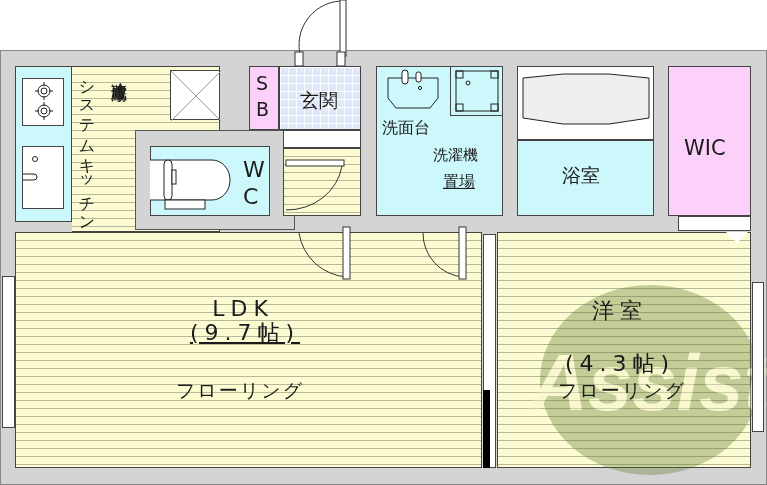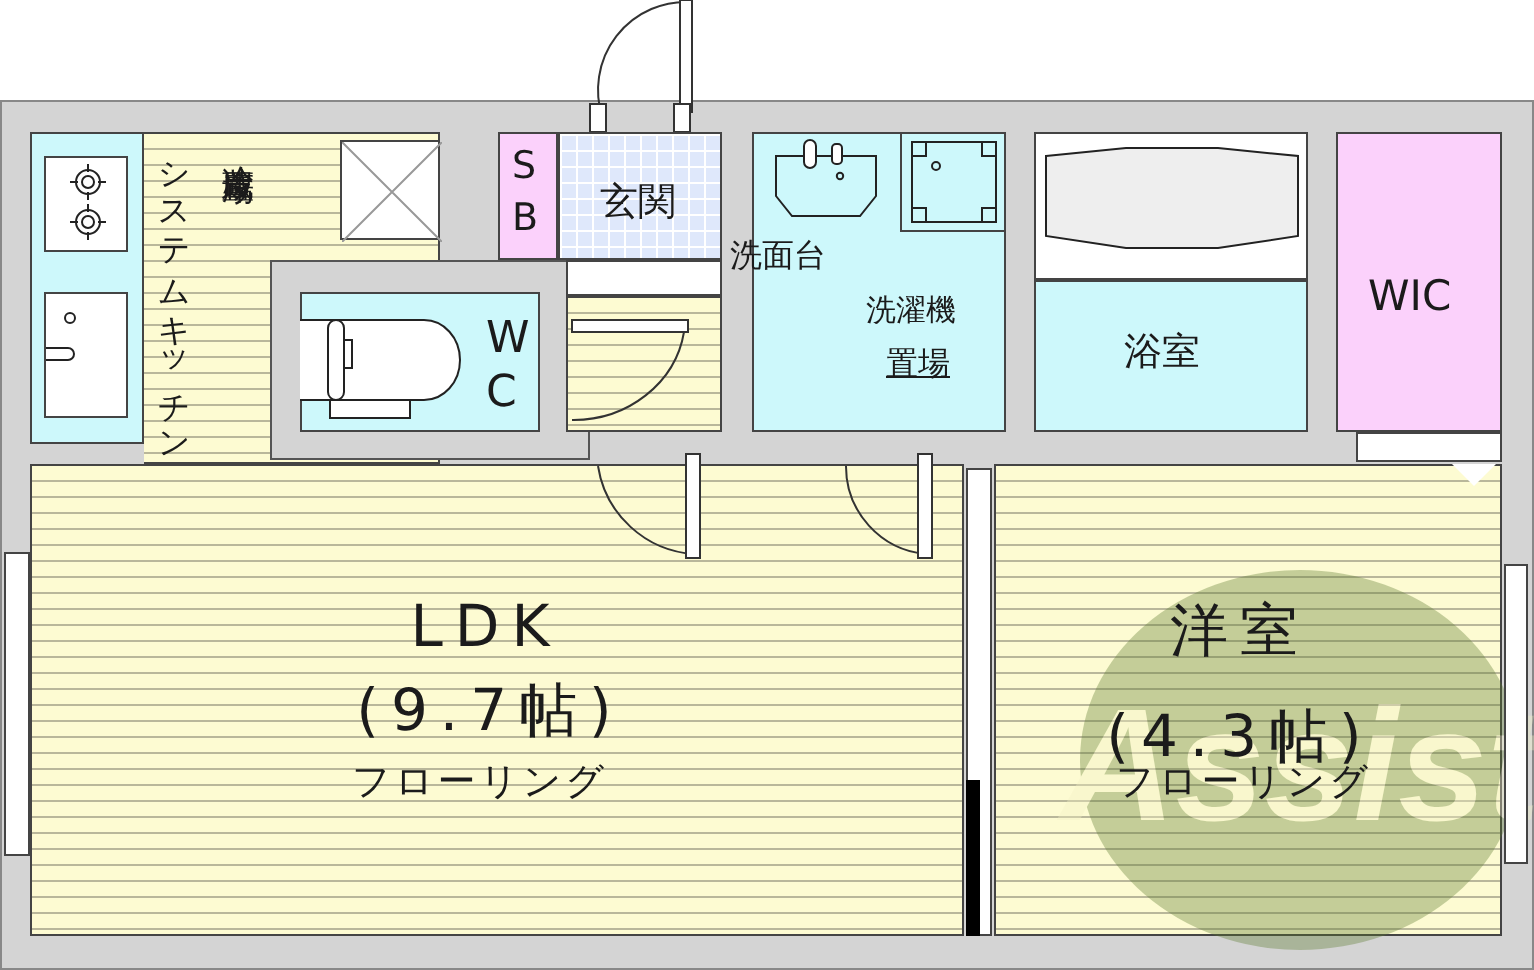--- a/index.html
+++ b/index.html
@@ -6,21 +6,21 @@
   body{width:767px;height:485px;position:relative;overflow:hidden;font-family:"DejaVu Sans","Liberation Sans",sans-serif;color:#222;}
   .abs{position:absolute;box-sizing:border-box;}
   .wall{background:#d4d4d4;}
   .floor{background-color:#fdfbd2;background-image:repeating-linear-gradient(to bottom,#fdfbd2 0px,#fdfbd2 7px,#b9b79a 7px,#b9b79a 8px);border:1px solid #444;}
   .blue{background:#cdf8fb;border:1px solid #444;}
   .pink{background:#fbd1fb;border:1px solid #444;}
   .tile{background-color:#dfe8fb;background-image:linear-gradient(#fff 1px,transparent 1px),linear-gradient(90deg,#fff 1px,transparent 1px);background-size:8px 8px;border:1px solid #444;}
   .white{background:#fff;border:1px solid #444;}
   .label{position:absolute;font-size:19px;color:#1b1b1b;white-space:nowrap;}
   .vert{writing-mode:vertical-rl;letter-spacing:1px;font-size:16px;}
-  .big{font-size:29px;letter-spacing:6px;text-align:center;}
+  .big{font-size:22px;letter-spacing:6px;text-align:center;}
   .mid{font-size:19px;letter-spacing:2px;text-align:center;}
 </style>
 </head>
 <body>
 
 <div class="abs wall" style="left:0;top:50px;width:767px;height:435px;border:1px solid #888;"></div>
 
 <svg class="abs" style="left:285px;top:0;width:70px;height:70px;" viewBox="0 0 70 70">
   <path d="M16 58 A44 44 0 0 1 60 1" fill="none" stroke="#333" stroke-width="1"></path>
   <rect x="55" y="0" width="6" height="56" fill="#fff" stroke="#333" stroke-width="1"></rect>
@@ -92,21 +92,21 @@
 <div class="abs" style="left:450px;top:66px;width:53px;height:50px;border:1px solid #444;">
   <svg width="53" height="50" viewBox="0 0 53 50">
     <rect x="5" y="4" width="42" height="40" fill="none" stroke="#222"></rect>
     <rect x="5" y="4" width="7" height="7" fill="none" stroke="#222"></rect>
       <rect x="40" y="4" width="7" height="7" fill="none" stroke="#222"></rect>
     <rect x="5" y="37" width="7" height="7" fill="none" stroke="#222"></rect>
       <rect x="40" y="37" width="7" height="7" fill="none" stroke="#222"></rect>
     <circle cx="17" cy="16" r="2" fill="none" stroke="#222"></circle>
   </svg>
 </div>
-<div class="label" style="left:365px;top:118px;font-size:16px;">洗面台</div>
+<div class="label" style="left:382px;top:118px;font-size:16px;">洗面台</div>
 <div class="label" style="left:433px;top:146px;font-size:15px;">洗濯機</div>
 <div class="label" style="left:443px;top:172px;font-size:16px;text-decoration:underline;">置場</div>
 
 <div class="abs white" style="left:517px;top:66px;width:137px;height:74px;"></div>
 <svg class="abs" style="left:519px;top:72px;width:133px;height:60px;" viewBox="0 0 133 60">
   <path d="M4 6 L44 2 H90 L130 6 V46 L90 52 H44 L4 46 Z" fill="#eeeeee" stroke="#222"></path>
 </svg>
 <div class="abs blue" style="left:517px;top:140px;width:137px;height:76px;"></div>
 <div class="label" style="left:562px;top:163px;">浴室</div>
 
@@ -116,21 +116,21 @@
 
 <div class="abs floor" style="left:15px;top:232px;width:467px;height:236px;"></div>
 <svg class="abs" style="left:295px;top:215px;width:180px;height:70px;" viewBox="0 0 180 70">
   <path d="M4 18 A52 52 0 0 0 52 62" fill="none" stroke="#333"></path>
   <rect x="48" y="12" width="7" height="52" fill="#fff" stroke="#333"></rect>
   <path d="M128 18 A44 44 0 0 0 168 62" fill="none" stroke="#333"></path>
   <rect x="164" y="12" width="7" height="52" fill="#fff" stroke="#333"></rect>
 </svg>
 <div class="abs white" style="left:2px;top:276px;width:13px;height:152px;"></div>
 <div class="label big" style="left:148px;top:296px;width:190px;">LDK</div>
-<div class="label big" style="left:130px;top:336px;width:230px;">(9.7帖)</div>
+<div class="label big" style="left:130px;top:318px;width:230px;text-decoration:underline;">(9.7帖)</div>
 <div class="label mid" style="left:140px;top:378px;width:200px;">フローリング</div>
 
 <div class="abs white" style="left:483px;top:234px;width:13px;height:234px;"></div>
 <div class="abs" style="left:483px;top:390px;width:7px;height:78px;background:#000;"></div>
 
 <div class="abs floor" style="left:497px;top:232px;width:254px;height:236px;"></div>
 <svg class="abs" style="left:520px;top:270px;width:247px;height:215px;opacity:0.35;" viewBox="0 0 247 215">
   <ellipse cx="130" cy="110" rx="110" ry="95" fill="#5c7a2e"></ellipse>
   <text x="10" y="140" font-family="Liberation Sans, sans-serif" font-weight="bold" font-style="italic" font-size="80" fill="#f3f1c4">Assist</text>
 </svg>

